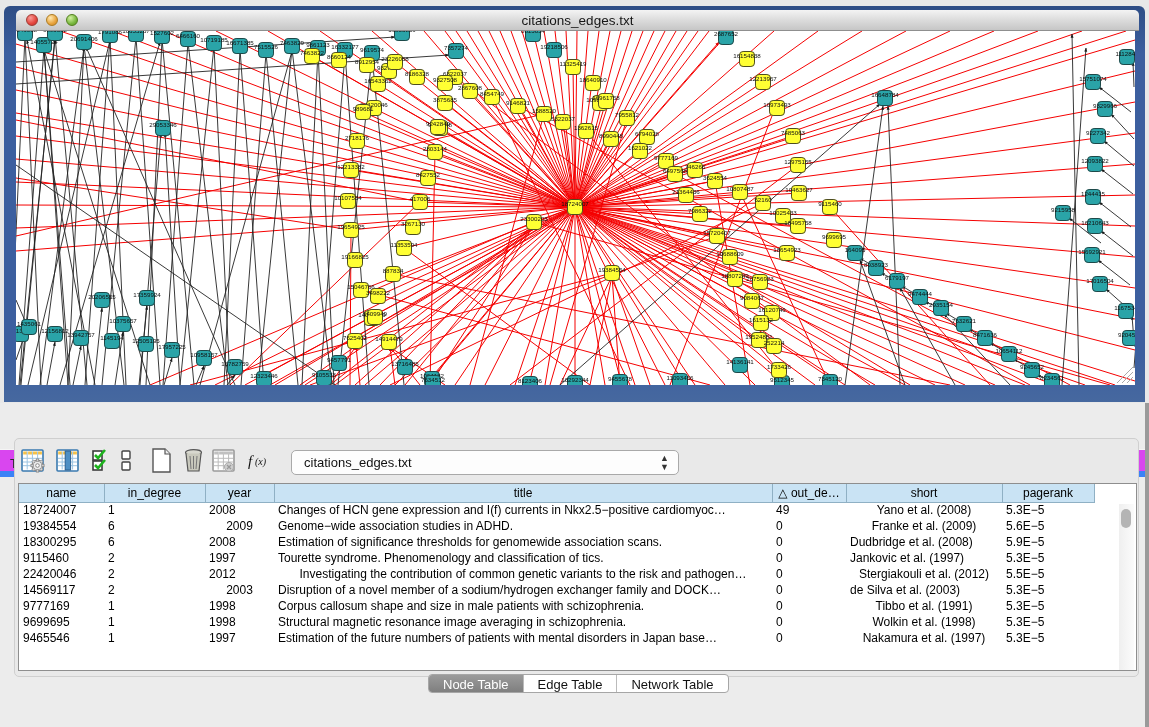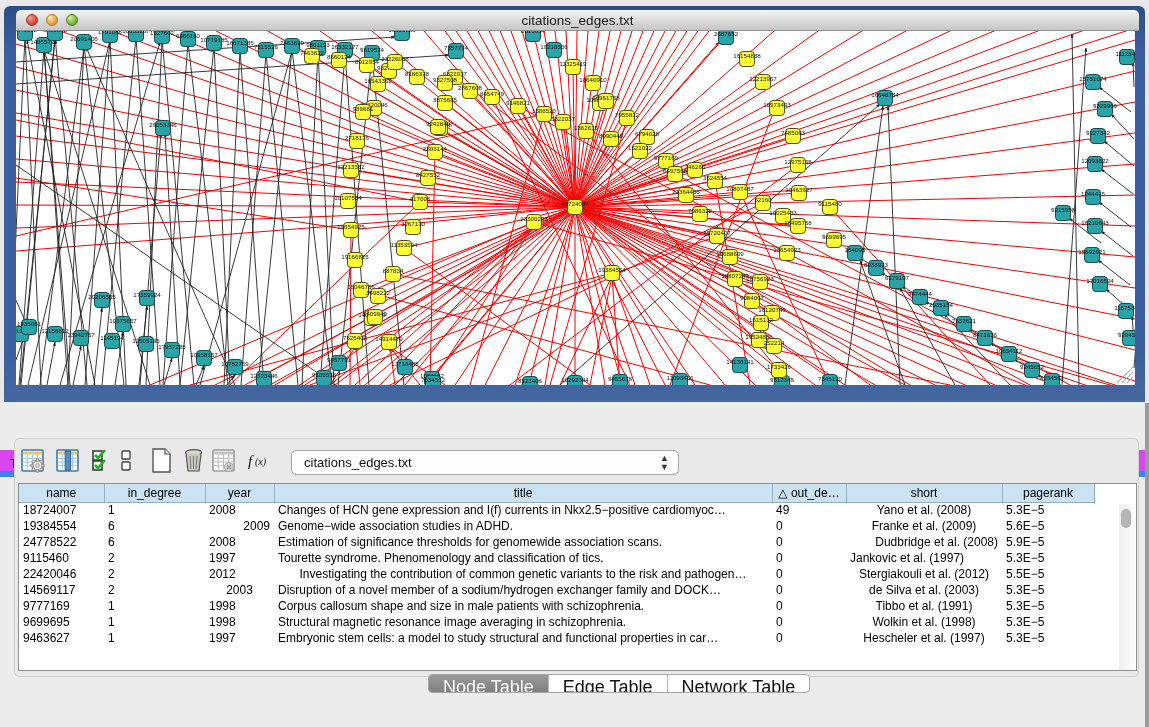--- a/index.html
+++ b/index.html
@@ -30,21 +30,21 @@
 table { border-collapse:collapse; table-layout:fixed; width:1075px; font-size:12px; }
 th { background:#c9e3f4; border:1px solid #8fb0c4; border-top:none; height:18px; font-weight:normal; font-size:12px; padding:0 2px; overflow:hidden; white-space:nowrap; }
 th:first-child { border-left:none; }
 td { height:16px; padding:0 4px; overflow:hidden; white-space:nowrap; font-size:12px; color:#000; }
 #vscroll { position:absolute; right:2px; top:20px; width:15px; height:166px; background:linear-gradient(90deg,#efefef,#fbfbfb); }
 #vthumb { position:absolute; left:2px; top:5px; width:10px; height:19px; background:#b4b4b4; border-radius:5px; }
 
 #picons { position:absolute; right:8px; top:7px; }
 
 #tabs { position:absolute; left:428px; top:271px; height:19px; display:flex; border:1px solid #a6a6a6; border-radius:4px; overflow:hidden; background:#fff; }
-#tabs div { font-size:18px; padding:2px 14px 0 14px; color:#111; border-right:1px solid #bbb; }
+#tabs div { font-size:13px; padding:2px 14px 0 14px; color:#111; border-right:1px solid #bbb; }
 #tabs div.sel { background:linear-gradient(#9b9b9b,#7f7f7f); color:#fff; }
 #tabs div:last-child { border-right:none; }
 #status { position:absolute; left:0; top:297px; width:1145px; height:27px; background:#e9e9e9; border-top:1px solid #dcdcdc; }
 #status .m { position:absolute; right:32px; top:8px; font-size:11px; color:#222; }
 #status .led { position:absolute; right:9px; top:6px; width:13px; height:13px; border-radius:50%; background:#35c435; border:1.5px solid #2c2c2c; }
 </style></head>
 <body>
 <div id="all">
   <div id="gwin">
     <div id="titlebar">
@@ -1045,33 +1045,33 @@
                 <td style="width:101px;text-align:left">1</td>
                 <td style="width:69px;text-align:left">2008</td>
                 <td style="width:498px;text-align:left">Changes of HCN gene expression and I(f) currents in Nkx2.5−positive cardiomyoc…</td>
                 <td style="width:74px;text-align:left">49</td>
                 <td style="width:156px;text-align:center">Yano et al. (2008)</td>
                 <td style="width:92px;text-align:left">5.3E−5</td>
               </tr>
 <tr>
                 <td style="width:85px;text-align:left">19384554</td>
                 <td style="width:101px;text-align:left">6</td>
-                <td style="width:69px;text-align:right">2009</td>
+                <td style="width:69px;text-align:center">2009</td>
                 <td style="width:498px;text-align:left">Genome−wide association studies in ADHD.</td>
                 <td style="width:74px;text-align:left">0</td>
                 <td style="width:156px;text-align:center">Franke et al. (2009)</td>
                 <td style="width:92px;text-align:left">5.6E−5</td>
               </tr>
 <tr>
-                <td style="width:85px;text-align:left">24778522</td>
+                <td style="width:85px;text-align:left">18300295</td>
                 <td style="width:101px;text-align:left">6</td>
                 <td style="width:69px;text-align:left">2008</td>
                 <td style="width:498px;text-align:left">Estimation of significance thresholds for genomewide association scans.</td>
                 <td style="width:74px;text-align:left">0</td>
-                <td style="width:156px;text-align:right">Dudbridge et al. (2008)</td>
+                <td style="width:156px;text-align:left">Dudbridge et al. (2008)</td>
                 <td style="width:92px;text-align:left">5.9E−5</td>
               </tr>
 <tr>
                 <td style="width:85px;text-align:left">9115460</td>
                 <td style="width:101px;text-align:left">2</td>
                 <td style="width:69px;text-align:left">1997</td>
                 <td style="width:498px;text-align:left">Tourette syndrome. Phenomenology and classification of tics.</td>
                 <td style="width:74px;text-align:left">0</td>
                 <td style="width:156px;text-align:left">Jankovic et al. (1997)</td>
                 <td style="width:92px;text-align:left">5.3E−5</td>
@@ -1084,21 +1084,21 @@
                 <td style="width:74px;text-align:left">0</td>
                 <td style="width:156px;text-align:center">Stergiakouli et al. (2012)</td>
                 <td style="width:92px;text-align:left">5.5E−5</td>
               </tr>
 <tr>
                 <td style="width:85px;text-align:left">14569117</td>
                 <td style="width:101px;text-align:left">2</td>
                 <td style="width:69px;text-align:center">2003</td>
                 <td style="width:498px;text-align:left">Disruption of a novel member of a sodium/hydrogen exchanger family and DOCK…</td>
                 <td style="width:74px;text-align:left">0</td>
-                <td style="width:156px;text-align:center">de Silva et al. (2003)</td>
+                <td style="width:156px;text-align:left">de Silva et al. (2003)</td>
                 <td style="width:92px;text-align:left">5.3E−5</td>
               </tr>
 <tr>
                 <td style="width:85px;text-align:left">9777169</td>
                 <td style="width:101px;text-align:left">1</td>
                 <td style="width:69px;text-align:left">1998</td>
                 <td style="width:498px;text-align:left">Corpus callosum shape and size in male patients with schizophrenia.</td>
                 <td style="width:74px;text-align:left">0</td>
                 <td style="width:156px;text-align:center">Tibbo et al. (1991)</td>
                 <td style="width:92px;text-align:left">5.3E−5</td>
@@ -1106,26 +1106,26 @@
 <tr>
                 <td style="width:85px;text-align:left">9699695</td>
                 <td style="width:101px;text-align:left">1</td>
                 <td style="width:69px;text-align:left">1998</td>
                 <td style="width:498px;text-align:left">Structural magnetic resonance image averaging in schizophrenia.</td>
                 <td style="width:74px;text-align:left">0</td>
                 <td style="width:156px;text-align:center">Wolkin et al. (1998)</td>
                 <td style="width:92px;text-align:left">5.3E−5</td>
               </tr>
 <tr>
-                <td style="width:85px;text-align:left">9463627</td>
+                <td style="width:85px;text-align:left">9465546</td>
                 <td style="width:101px;text-align:left">1</td>
                 <td style="width:69px;text-align:left">1997</td>
-                <td style="width:498px;text-align:left">Embryonic stem cells: a model to study structural and functional properties in car…</td>
+                <td style="width:498px;text-align:left">Estimation of the future numbers of patients with mental disorders in Japan base…</td>
                 <td style="width:74px;text-align:left">0</td>
-                <td style="width:156px;text-align:center">Hescheler et al. (1997)</td>
+                <td style="width:156px;text-align:center">Nakamura et al. (1997)</td>
                 <td style="width:92px;text-align:left">5.3E−5</td>
               </tr>
           </tbody>
         </table>
         <div id="vscroll">
             <div id="vthumb"></div>
           </div>
       </div>
     </div>
     <div id="tabs">

